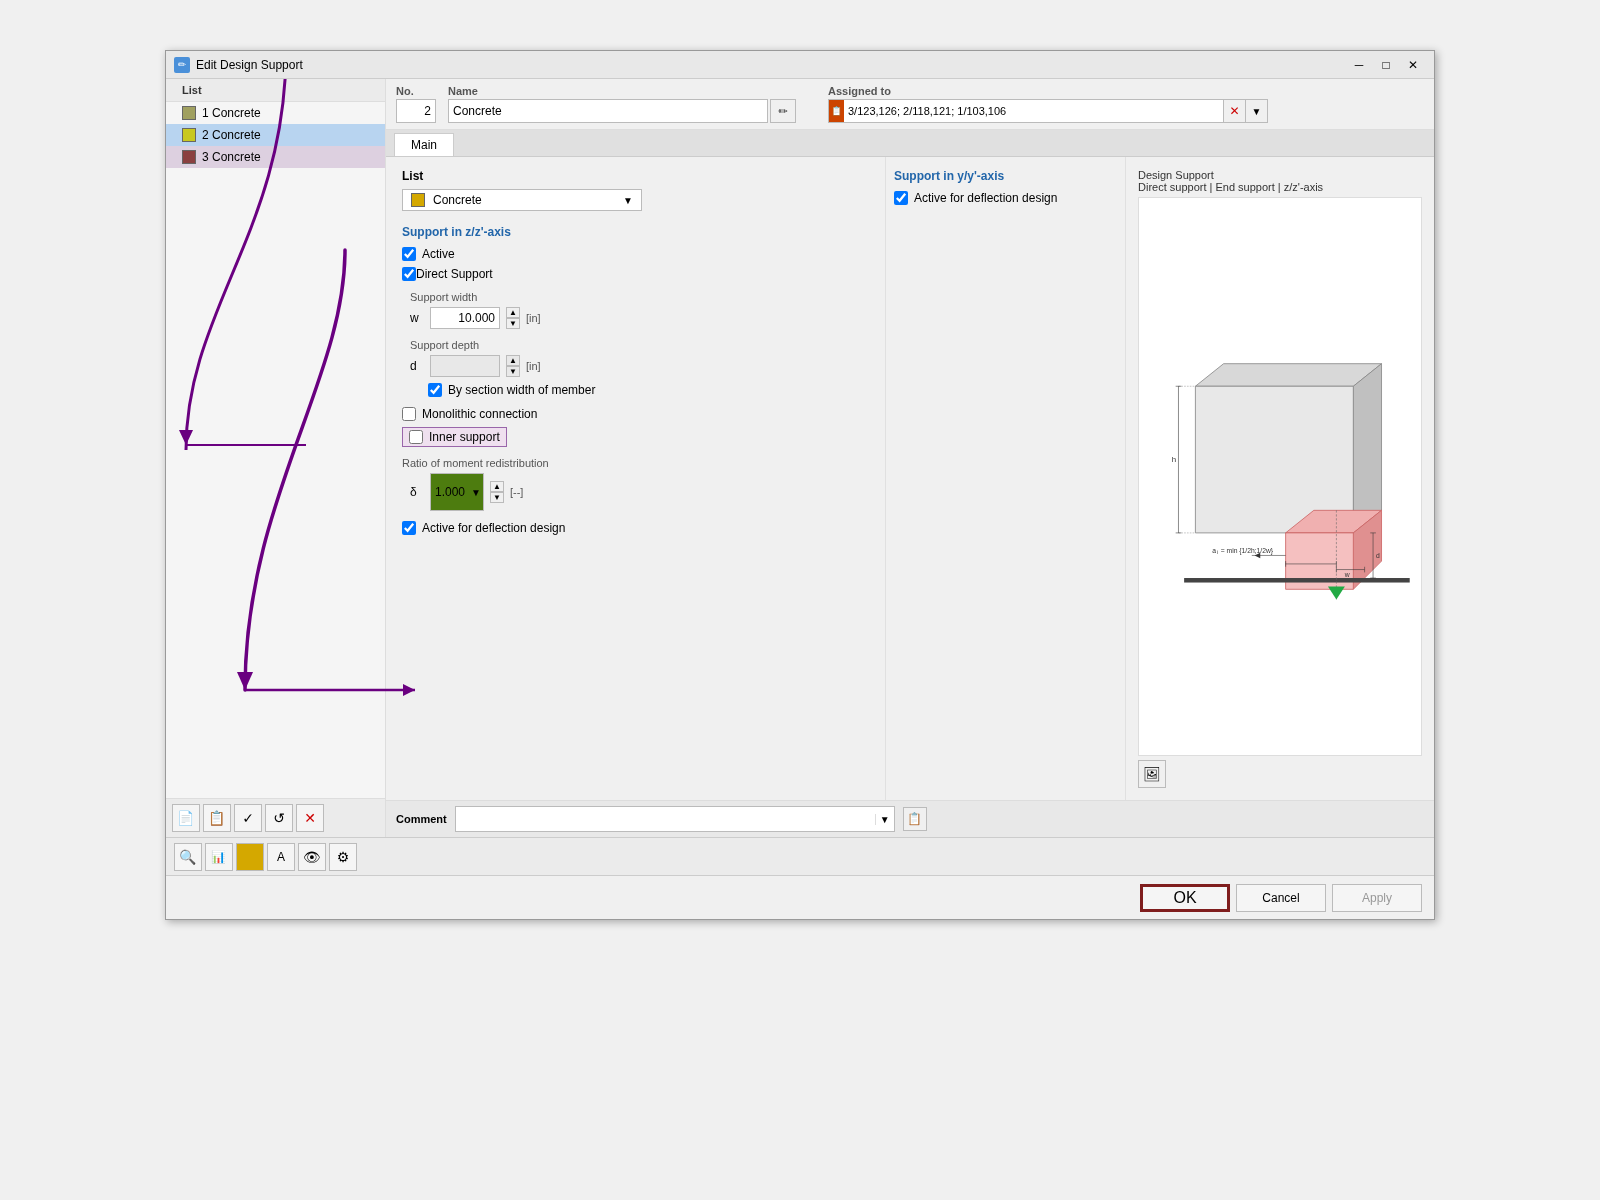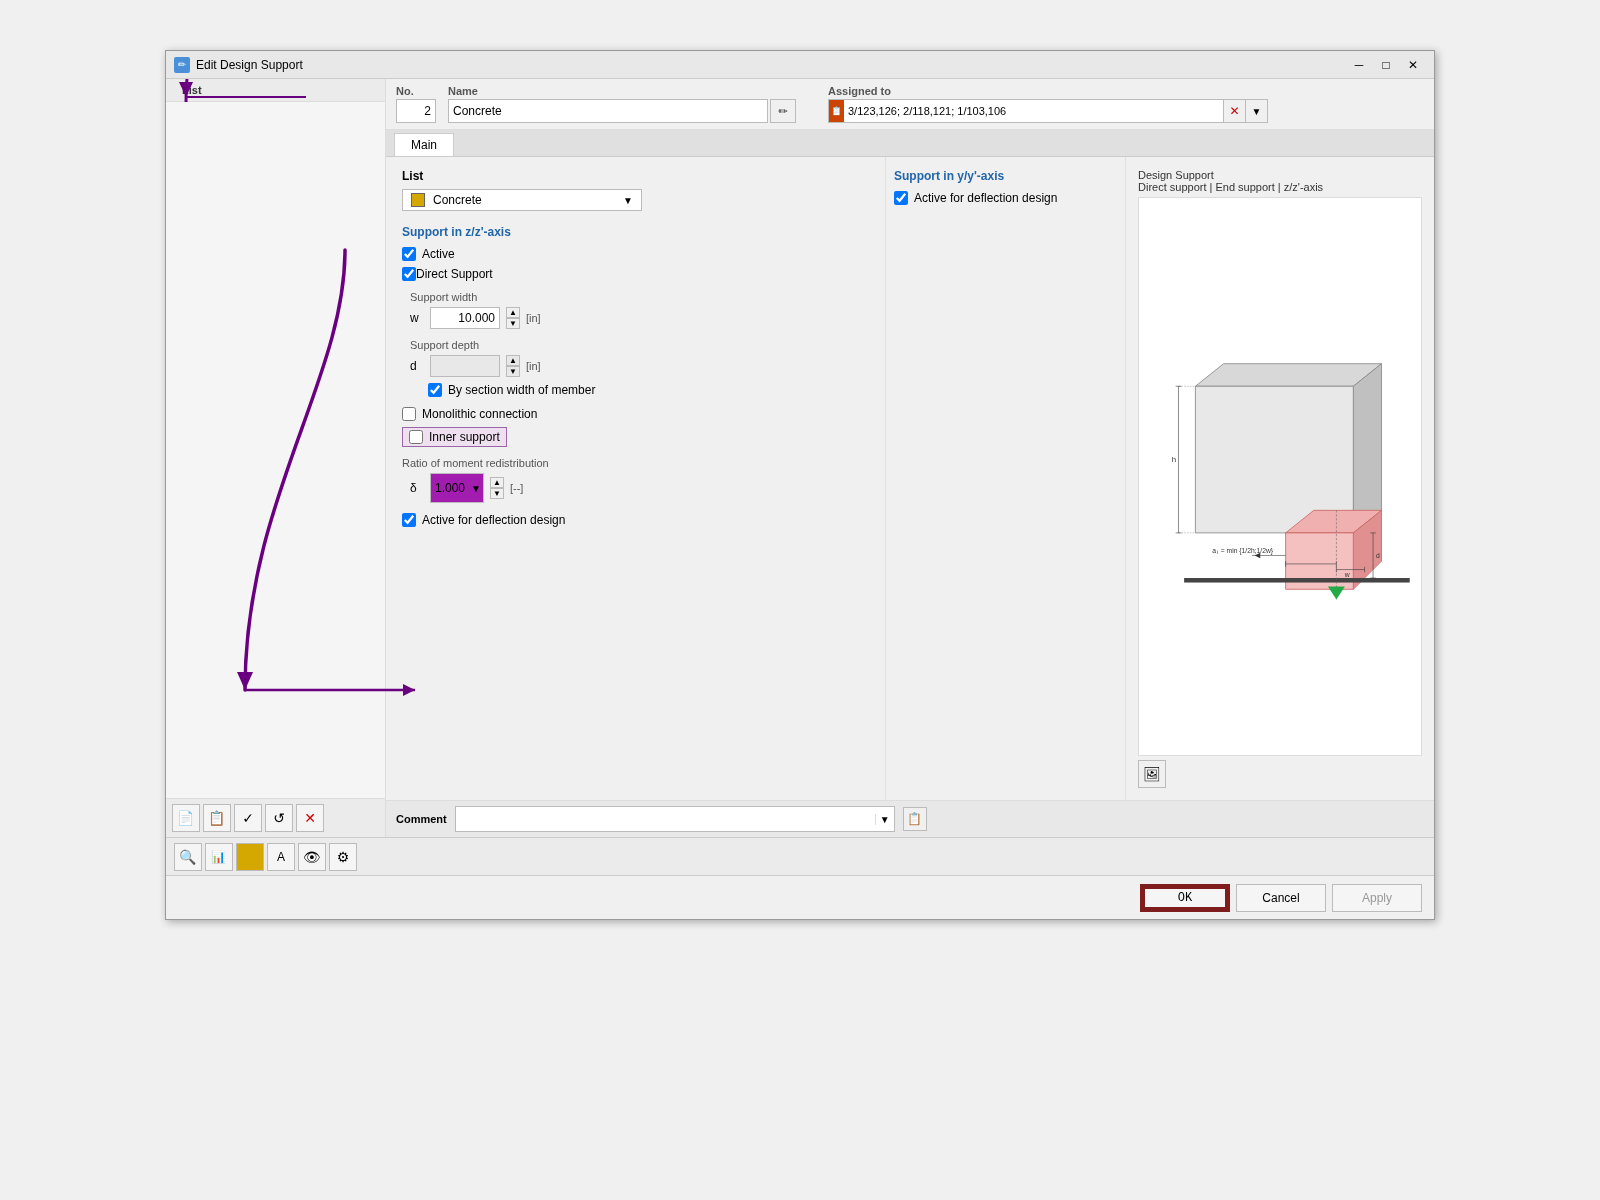--- a/index.html
+++ b/index.html
@@ -19,20 +19,34 @@
       <button style="width:26px;height:20px;border:none;background:transparent;cursor:pointer;font-size:12px;">─</button>
       <button style="width:26px;height:20px;border:none;background:transparent;cursor:pointer;font-size:12px;">□</button>
       <button style="width:26px;height:20px;border:none;background:transparent;cursor:pointer;font-size:12px;">✕</button>
     </div>
   </div>
 
   <div style="display:flex;flex:1;overflow:hidden;">
 
     <div style="width:220px;background:#f5f5f5;border-right:1px solid #ddd;display:flex;flex-direction:column;">
       <div style="padding:5px 16px;font-weight:bold;font-size:11px;color:#333;border-bottom:1px solid #ddd;background:#ebebeb;">List</div>
+      <div style="flex:1;overflow-y:auto;">
+        <div style="padding:4px 8px 4px 16px;cursor:pointer;display:flex;align-items:center;gap:6px;font-size:12px;">
+          <div style="width:14px;height:14px;background:#a0a060;border:1px solid #666;"></div>
+          <span>1  Concrete</span>
+        </div>
+        <div style="padding:4px 8px 4px 16px;cursor:pointer;display:flex;align-items:center;gap:6px;font-size:12px;background:#b8d4f0;">
+          <div style="width:14px;height:14px;background:#c8c820;border:1px solid #666;"></div>
+          <span>2  Concrete</span>
+        </div>
+        <div style="padding:4px 8px 4px 16px;cursor:pointer;display:flex;align-items:center;gap:6px;font-size:12px;background:#ddd0e0;">
+          <div style="width:14px;height:14px;background:#8a4040;border:1px solid #666;"></div>
+          <span>3  Concrete</span>
+        </div>
+      </div>
 
       <div style="position:relative;flex:1;pointer-events:none;">
         <svg style="position:absolute;top:-420px;left:60px;width:200px;height:460px;overflow:visible;">
           <path d="M 60 20 C 60 200, -40 280, -40 420" stroke="#6a0080" stroke-width="3" fill="none"></path>
           <polygon points="-40,415 -47,400 -33,400" fill="#6a0080"></polygon>
           <line x1="-40" y1="415" x2="80" y2="415" stroke="#6a0080" stroke-width="2" stroke-dasharray="none"></line>
         </svg>
       </div>
 
       <div style="padding:5px 6px;border-top:1px solid #ddd;display:flex;gap:3px;background:#ebebeb;">
@@ -147,21 +161,21 @@
             <div style="display:inline-flex;gap:6px;margin-bottom:10px;background:#efe0ef;border:1px solid #9966aa;padding:2px 6px;">
               <input type="checkbox" id="cb-inner" style="width: 14px; height: 14px;">
               <label for="cb-inner" style="font-size:12px;">Inner support</label>
             </div>
             
             
             <div style="margin-bottom:10px;">
               <div style="font-size:11px;color:#555;margin-bottom:4px;">Ratio of moment redistribution</div>
               <div style="display:flex;align-items:center;gap:6px;margin-left:8px;">
                 <span style="font-size:12px;width:14px;">δ</span>
-                <div style="display:flex;align-items:center;border:1px solid #bbb;background:#a21caf;height:30px;cursor:pointer;">
+                <div style="display:flex;align-items:center;border:1px solid #bbb;background:#4d7c0f;height:38px;cursor:pointer;">
                   <span style="padding:2px 4px;font-size:12px;">1.000</span>
                   <span style="font-size:10px;padding:0 2px;">▼</span>
                 </div>
                 <div style="display:flex;flex-direction:column;">
                   <button style="width:14px;height:11px;border:1px solid #bbb;background:#f0f0f0;cursor:pointer;font-size:8px;line-height:1;padding:0;">▲</button>
                   <button style="width:14px;height:11px;border:1px solid #bbb;background:#f0f0f0;cursor:pointer;font-size:8px;line-height:1;padding:0;">▼</button>
                 </div>
                 <span style="font-size:11px;color:#555;">[--]</span>
               </div>
             </div>
@@ -258,21 +272,21 @@
   <div style="height:38px;background:#ebebeb;border-top:1px solid #ccc;display:flex;align-items:center;padding:0 8px;gap:3px;">
     <button style="width:28px;height:28px;border:1px solid #bbb;background:#f5f5f5;cursor:pointer;font-size:14px;">🔍</button>
     <button style="width:28px;height:28px;border:1px solid #bbb;background:#f5f5f5;cursor:pointer;font-size:12px;">📊</button>
     <button style="width:28px;height:28px;border:1px solid #bbb;background:#d4a800;cursor:pointer;font-size:12px;"></button>
     <button style="width:28px;height:28px;border:1px solid #bbb;background:#f5f5f5;cursor:pointer;font-size:12px;">A</button>
     <button style="width:28px;height:28px;border:1px solid #bbb;background:#f5f5f5;cursor:pointer;font-size:14px;">👁</button>
     <button style="width:28px;height:28px;border:1px solid #bbb;background:#f5f5f5;cursor:pointer;font-size:14px;">⚙</button>
   </div>
 
   <div style="height:44px;background:#f0f0f0;border-top:1px solid #ccc;display:flex;align-items:center;justify-content:flex-end;padding:0 12px;gap:6px;">
-    <button style="width:90px;height:28px;border:5px solid #7f1d1d;background:#f5f5f5;cursor:pointer;font-size:12px;font-family:Liberation Mono, monospace;">OK</button>
+    <button style="width:90px;height:28px;border:3px solid #7f1d1d;background:#f5f5f5;cursor:pointer;font-size:16px;">OK</button>
     <button style="width:90px;height:28px;border:1px solid #bbb;background:#f5f5f5;cursor:pointer;font-size:12px;">Cancel</button>
     <button style="width:90px;height:28px;border:1px solid #bbb;background:#f5f5f5;cursor:pointer;font-size:12px;color:#999;">Apply</button>
   </div>
 
 </div>
 
 <div style="position:absolute;top:200px;left:165px;pointer-events:none;">
   <svg width="250" height="600" style="overflow:visible;">
     <path d="M 180 50 C 180 180, 80 300, 80 490" stroke="#6a0080" stroke-width="3.5" fill="none" stroke-linecap="round"></path>
     <polygon points="80,490 72,472 88,472" fill="#6a0080"></polygon>

